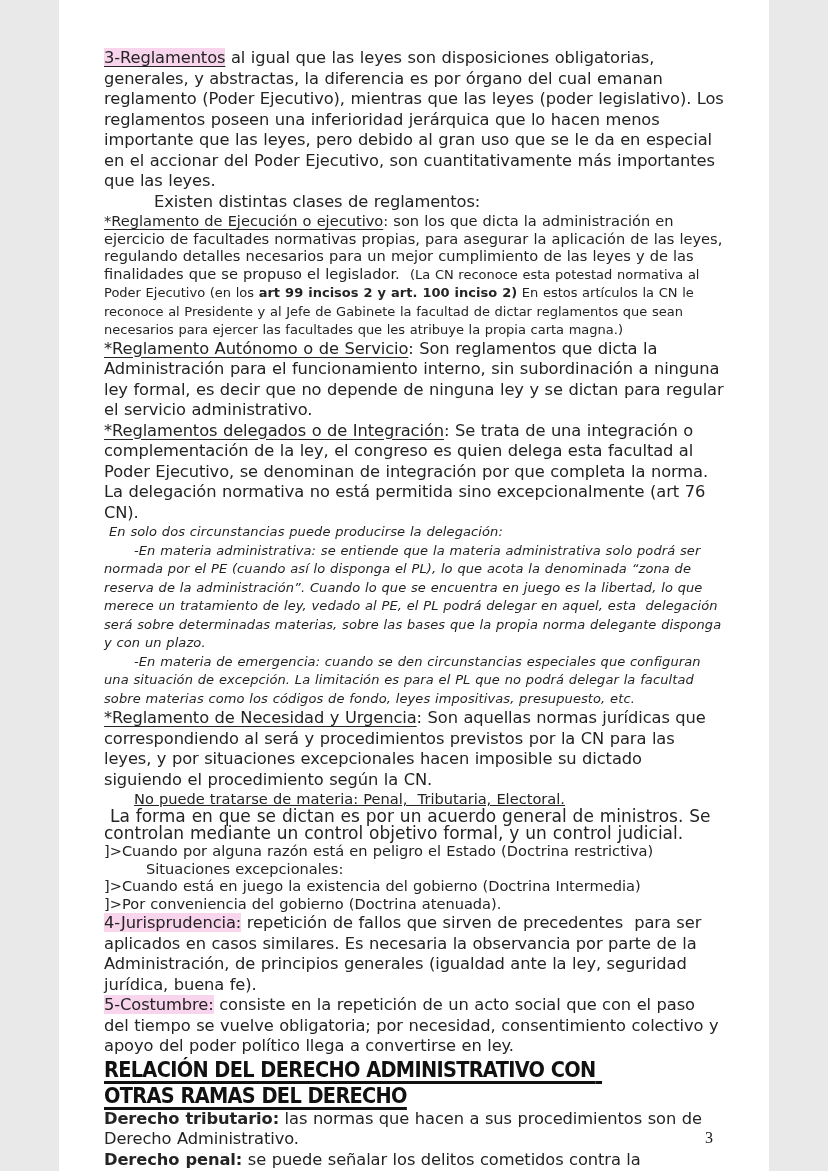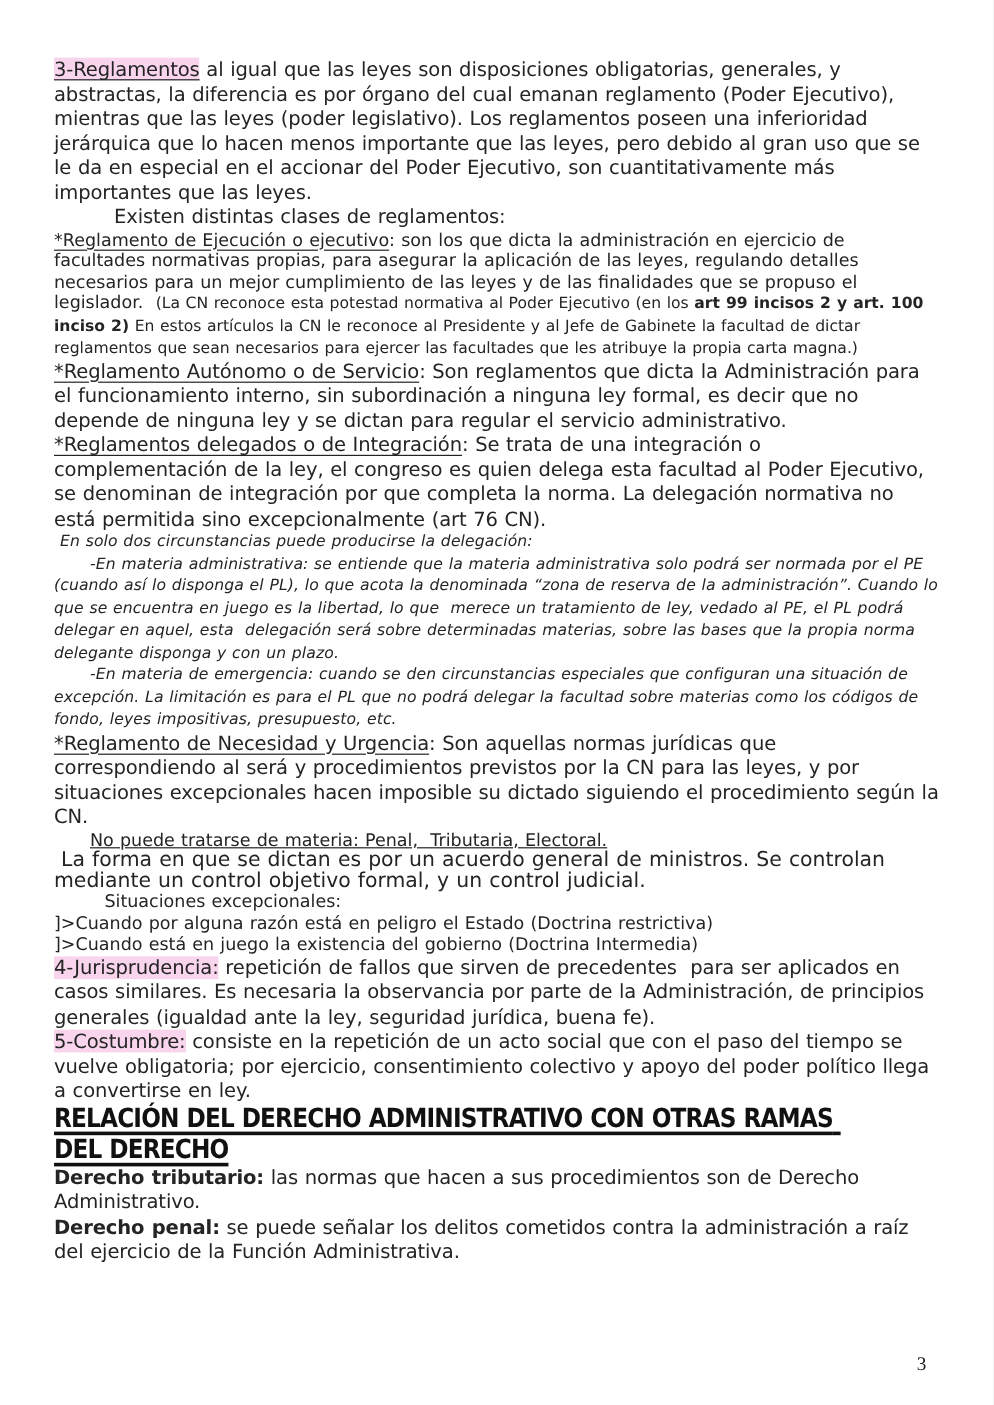--- a/index.html
+++ b/index.html
@@ -3,21 +3,21 @@
 <meta charset="utf-8">
 <style>
   html, body {
     margin: 0;
     padding: 0;
     background: #e9e9e9;
     font-family: "DejaVu Sans", "Liberation Sans", sans-serif;
   }
   .page {
     position: relative;
-    width: 828px;
+    width: 710px;
     height: 1171px;
     margin: 0 auto;
     background: #ffffff;
     box-sizing: border-box;
     padding: 48px 44px 0 45px;
     color: #242424;
     overflow: hidden;
   }
   .doc-body { width: 100%; }
   p.para {
@@ -78,23 +78,24 @@
       <p class="para body-lg indent-tab"><span class="seg">Existen distintas clases de reglamentos:</span></p>
       <p class="para body-md"><span class="seg seg-underline">*Reglamento de Ejecución o ejecutivo</span><span class="seg">: son los que dicta la administración en ejercicio de facultades normativas propias, para asegurar la aplicación de las leyes, regulando detalles necesarios para un mejor cumplimiento de las leyes y de las finalidades que se propuso el legislador.  </span><span class="seg seg-small">(La CN reconoce esta potestad normativa al Poder Ejecutivo (en los </span><span class="seg seg-bold seg-small">art 99 incisos 2 y art. 100 inciso 2)</span><span class="seg seg-small"> En estos artículos la CN le reconoce al Presidente y al Jefe de Gabinete la facultad de dictar reglamentos que sean necesarios para ejercer las facultades que les atribuye la propia carta magna.)</span></p>
       <p class="para body-lg"><span class="seg seg-underline">*Reglamento Autónomo o de Servicio</span><span class="seg">: Son reglamentos que dicta la Administración para el funcionamiento interno, sin subordinación a ninguna ley formal, es decir que no depende de ninguna ley y se dictan para regular el servicio administrativo.</span></p>
       <p class="para body-lg"><span class="seg seg-underline">*Reglamentos delegados o de Integración</span><span class="seg">: Se trata de una integración o complementación de la ley, el congreso es quien delega esta facultad al Poder Ejecutivo, se denominan de integración por que completa la norma. La delegación normativa no está permitida sino excepcionalmente (art 76 CN).</span></p>
       <p class="para italic-sm indent-sm"><span class="seg">En solo dos circunstancias puede producirse la delegación:</span></p>
       <p class="para italic-sm hang-indent"><span class="seg">-En materia administrativa: se entiende que la materia administrativa solo podrá ser normada por el PE (cuando así lo disponga el PL), lo que acota la denominada “zona de reserva de la administración”. Cuando lo que se encuentra en juego es la libertad, lo que  merece un tratamiento de ley, vedado al PE, el PL podrá delegar en aquel, esta  delegación será sobre determinadas materias, sobre las bases que la propia norma delegante disponga y con un plazo.</span></p>
       <p class="para italic-sm hang-indent"><span class="seg">-En materia de emergencia: cuando se den circunstancias especiales que configuran una situación de excepción. La limitación es para el PL que no podrá delegar la facultad sobre materias como los códigos de fondo, leyes impositivas, presupuesto, etc.</span></p>
       <p class="para body-lg"><span class="seg seg-underline">*Reglamento de Necesidad y Urgencia</span><span class="seg">: Son aquellas normas jurídicas que correspondiendo al será y procedimientos previstos por la CN para las leyes, y por situaciones excepcionales hacen imposible su dictado siguiendo el procedimiento según la CN.</span></p>
       <p class="para body-md indent-md"><span class="seg">No puede tratarse de materia: Penal,  Tributaria, Electoral.</span></p>
       <p class="para body-sm"><span class="seg"> La forma en que se dictan es por un acuerdo general de ministros. Se controlan mediante un control objetivo formal, y un control judicial.</span></p>
+      <p class="para body-md tight"><span class="seg">]&gt;Cuando por alguna razón está en peligro el Estado (Doctrina restrictiva)</span></p>
       <p class="para body-md indent-lg"><span class="seg">Situaciones excepcionales:</span></p>
-      <p class="para body-md tight"><span class="seg">]&gt;Cuando por alguna razón está en peligro el Estado (Doctrina restrictiva)</span></p>
       <p class="para body-md tight"><span class="seg">]&gt;Cuando está en juego la existencia del gobierno (Doctrina Intermedia)</span></p>
+      <p class="para body-md tight"><span class="seg">]&gt;Por conveniencia del gobierno (Doctrina atenuada).</span></p>
       <p class="para body-lg"><span class="seg seg-highlight">4-Jurisprudencia:</span><span class="seg"> repetición de fallos que sirven de precedentes  para ser aplicados en casos similares. Es necesaria la observancia por parte de la Administración, de principios generales (igualdad ante la ley, seguridad jurídica, buena fe).</span></p>
-      <p class="para body-lg"><span class="seg seg-highlight">5-Costumbre:</span><span class="seg"> consiste en la repetición de un acto social que con el paso del tiempo se vuelve obligatoria; por ejercicio, consentimiento colectivo y apoyo del poder político llega a convertirse en ley.</span></p>
+      <p class="para body-lg"><span class="seg seg-highlight">5-Costumbre:</span><span class="seg"> consiste en la repetición de un acto social que con el paso del tiempo se vuelve obligatoria; por necesidad, consentimiento colectivo y apoyo del poder político llega a convertirse en ley.</span></p>
       <p class="para heading-display"><span class="seg">RELACIÓN DEL DERECHO ADMINISTRATIVO CON OTRAS RAMAS DEL DERECHO</span></p>
       <p class="para body-lg"><span class="seg seg-bold">Derecho tributario:</span><span class="seg"> las normas que hacen a sus procedimientos son de Derecho Administrativo.</span></p>
       <p class="para body-lg"><span class="seg seg-bold">Derecho penal:</span><span class="seg"> se puede señalar los delitos cometidos contra la administración a raíz del ejercicio de la Función Administrativa.</span></p>
     </div>
   <div class="page-number">3</div>
 </div>
 
 </body></html>

